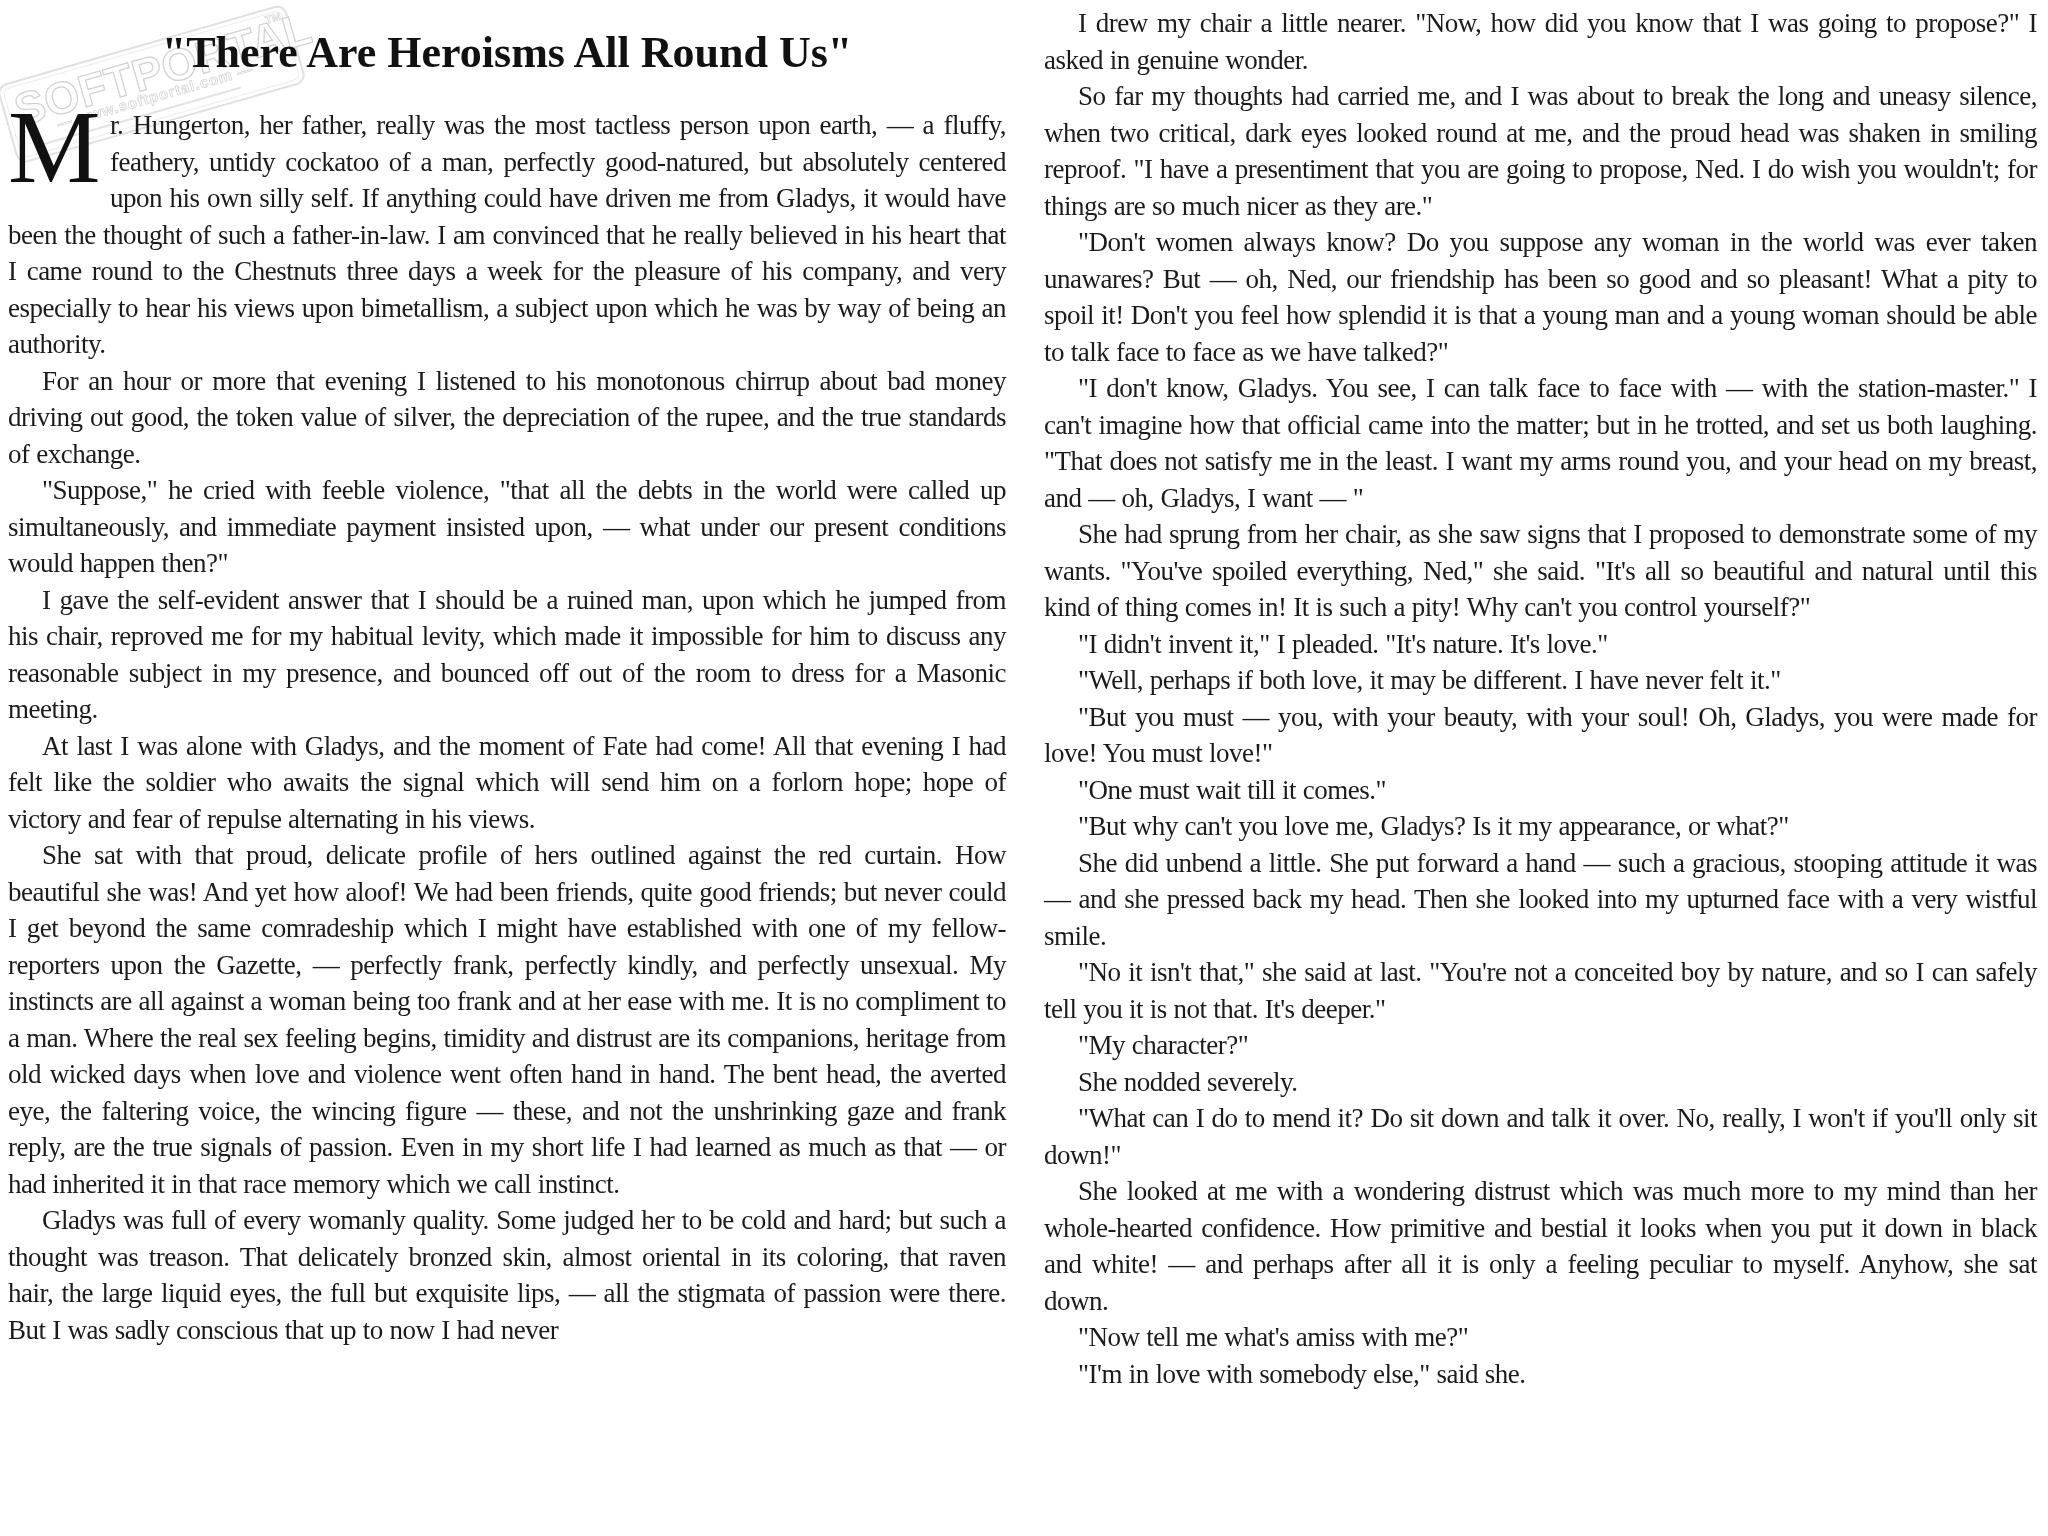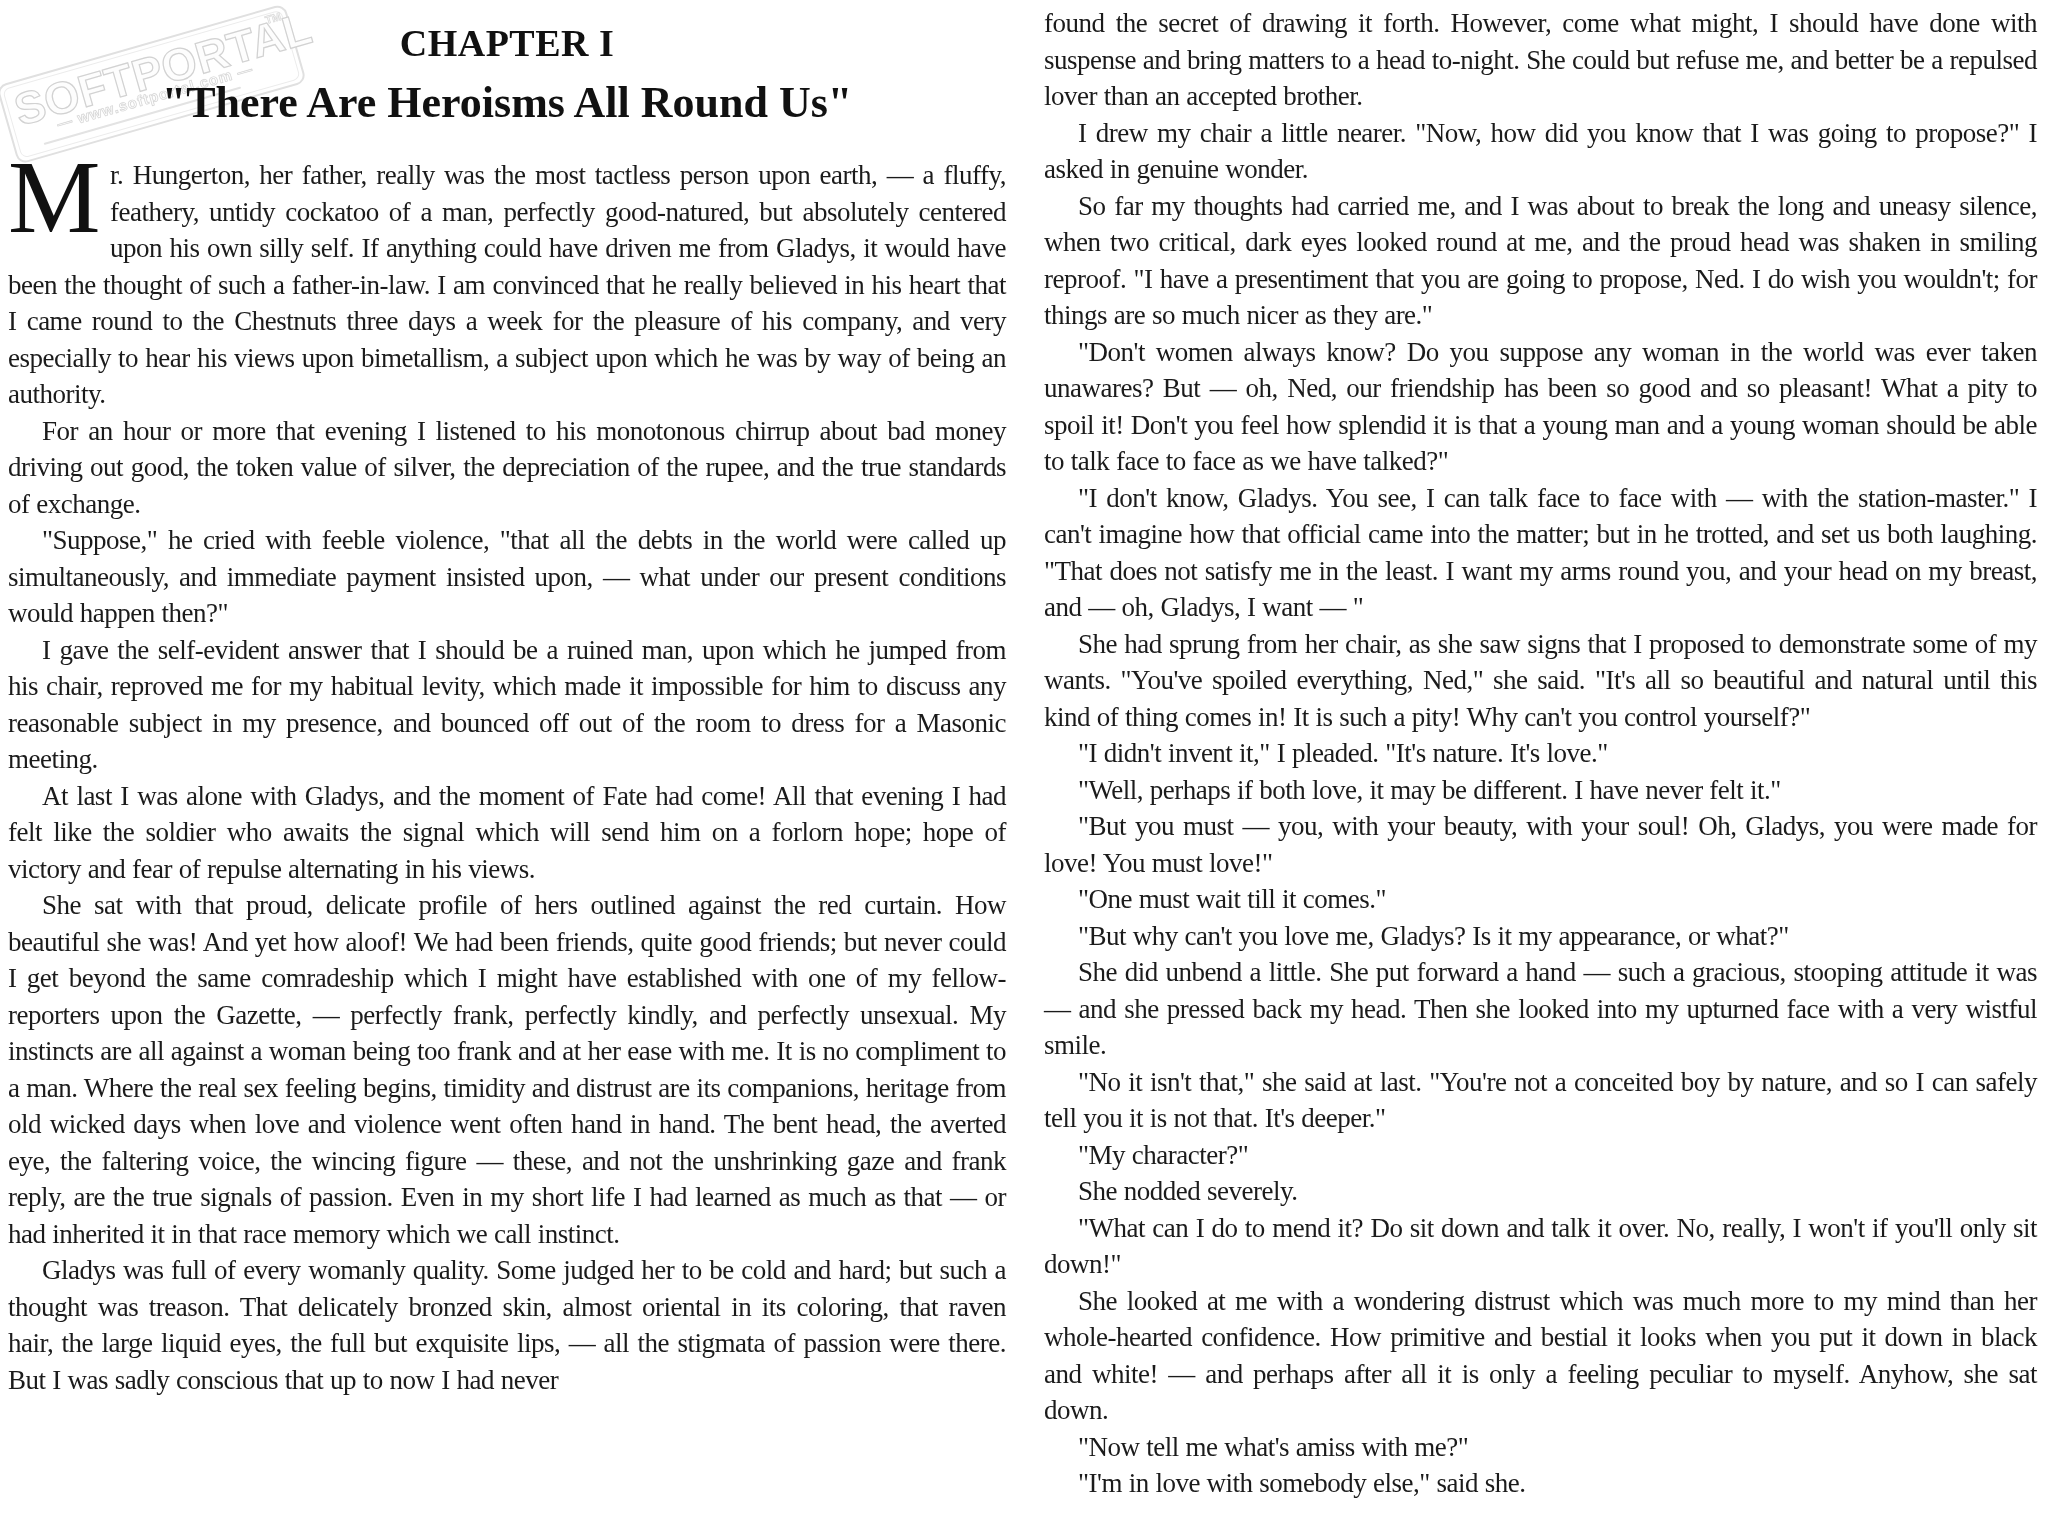--- a/index.html
+++ b/index.html
@@ -77,34 +77,32 @@
 
   <div class="watermark">
     <div class="watermark-inner"></div>
     <div class="wm-brand">SOFTPORTAL</div>
     <div class="wm-tm">TM</div>
     <div class="wm-url">— www.softportal.com —</div>
     <div class="wm-line"></div>
   </div>
 
   <div class="col col-left">
-    <h1 class="chapter-heading">CHAPTER I</h1>
     <h2 class="chapter-subtitle">"There Are Heroisms All Round Us"</h2>
 
     <p class="para first"><span class="dropcap">M</span><span>r. Hungerton, her father, really was the most tactless person upon earth, — a fluffy, feathery, untidy cockatoo of a man, perfectly good-natured, but absolutely centered upon his own silly self. If anything could have driven me from Gladys, it would have been the thought of such a father-in-law. I am convinced that he really believed in his heart that I came round to the Chestnuts three days a week for the pleasure of his company, and very especially to hear his views upon bimetallism, a subject upon which he was by way of being an authority.</span></p>
     <p class="para">For an hour or more that evening I listened to his monotonous chirrup about bad money driving out good, the token value of silver, the depreciation of the rupee, and the true standards of exchange.</p>
     <p class="para">"Suppose," he cried with feeble violence, "that all the debts in the world were called up simultaneously, and immediate payment insisted upon, — what under our present conditions would happen then?"</p>
     <p class="para">I gave the self-evident answer that I should be a ruined man, upon which he jumped from his chair, reproved me for my habitual levity, which made it impossible for him to discuss any reasonable subject in my presence, and bounced off out of the room to dress for a Masonic meeting.</p>
     <p class="para">At last I was alone with Gladys, and the moment of Fate had come! All that evening I had felt like the soldier who awaits the signal which will send him on a forlorn hope; hope of victory and fear of repulse alternating in his views.</p>
     <p class="para">She sat with that proud, delicate profile of hers outlined against the red curtain. How beautiful she was! And yet how aloof! We had been friends, quite good friends; but never could I get beyond the same comradeship which I might have established with one of my fellow-reporters upon the Gazette, — perfectly frank, perfectly kindly, and perfectly unsexual. My instincts are all against a woman being too frank and at her ease with me. It is no compliment to a man. Where the real sex feeling begins, timidity and distrust are its companions, heritage from old wicked days when love and violence went often hand in hand. The bent head, the averted eye, the faltering voice, the wincing figure — these, and not the unshrinking gaze and frank reply, are the true signals of passion. Even in my short life I had learned as much as that — or had inherited it in that race memory which we call instinct.</p>
     <p class="para">Gladys was full of every womanly quality. Some judged her to be cold and hard; but such a thought was treason. That delicately bronzed skin, almost oriental in its coloring, that raven hair, the large liquid eyes, the full but exquisite lips, — all the stigmata of passion were there. But I was sadly conscious that up to now I had never</p>
   </div>
 
   <div class="col col-right">
-    <p class="para first">found the secret of drawing it forth. However, come what might, I should have done with suspense and bring matters to a head to-night. She could but refuse me, and better be a repulsed lover than an accepted brother.</p>
     <p class="para">I drew my chair a little nearer. "Now, how did you know that I was going to propose?" I asked in genuine wonder.</p>
     <p class="para">So far my thoughts had carried me, and I was about to break the long and uneasy silence, when two critical, dark eyes looked round at me, and the proud head was shaken in smiling reproof. "I have a presentiment that you are going to propose, Ned. I do wish you wouldn't; for things are so much nicer as they are."</p>
     <p class="para">"Don't women always know? Do you suppose any woman in the world was ever taken unawares? But — oh, Ned, our friendship has been so good and so pleasant! What a pity to spoil it! Don't you feel how splendid it is that a young man and a young woman should be able to talk face to face as we have talked?"</p>
     <p class="para">"I don't know, Gladys. You see, I can talk face to face with — with the station-master." I can't imagine how that official came into the matter; but in he trotted, and set us both laughing. "That does not satisfy me in the least. I want my arms round you, and your head on my breast, and — oh, Gladys, I want — "</p>
     <p class="para">She had sprung from her chair, as she saw signs that I proposed to demonstrate some of my wants. "You've spoiled everything, Ned," she said. "It's all so beautiful and natural until this kind of thing comes in! It is such a pity! Why can't you control yourself?"</p>
     <p class="para">"I didn't invent it," I pleaded. "It's nature. It's love."</p>
     <p class="para">"Well, perhaps if both love, it may be different. I have never felt it."</p>
     <p class="para">"But you must — you, with your beauty, with your soul! Oh, Gladys, you were made for love! You must love!"</p>
     <p class="para">"One must wait till it comes."</p>
     <p class="para">"But why can't you love me, Gladys? Is it my appearance, or what?"</p>

